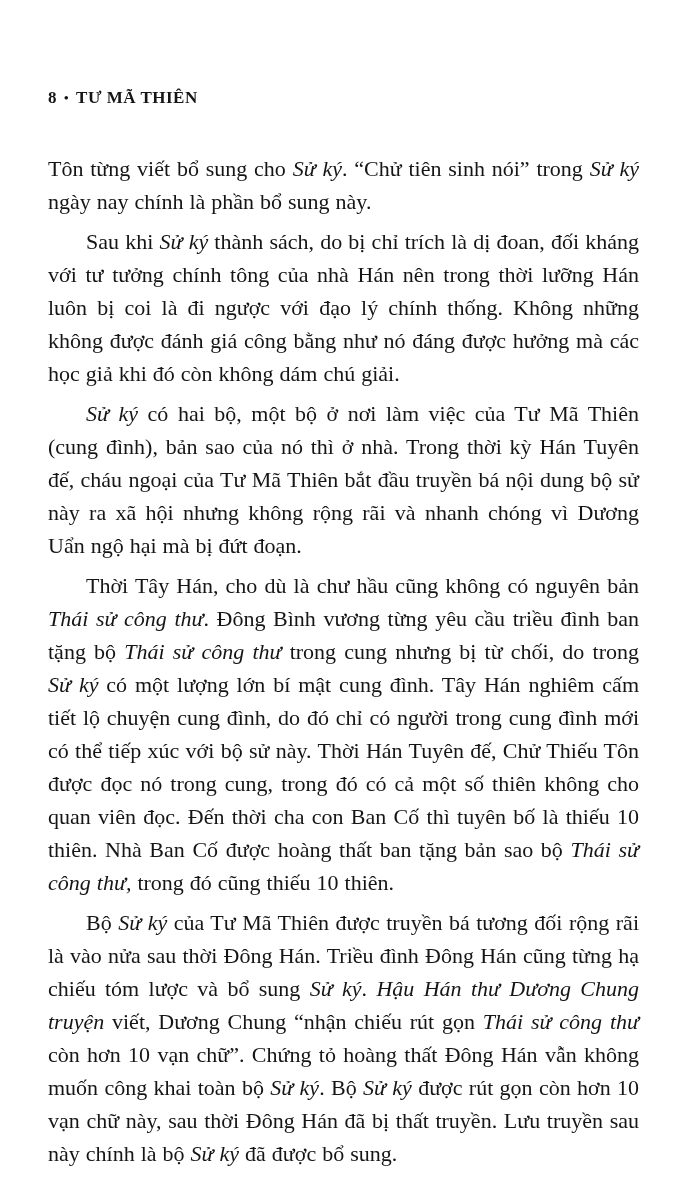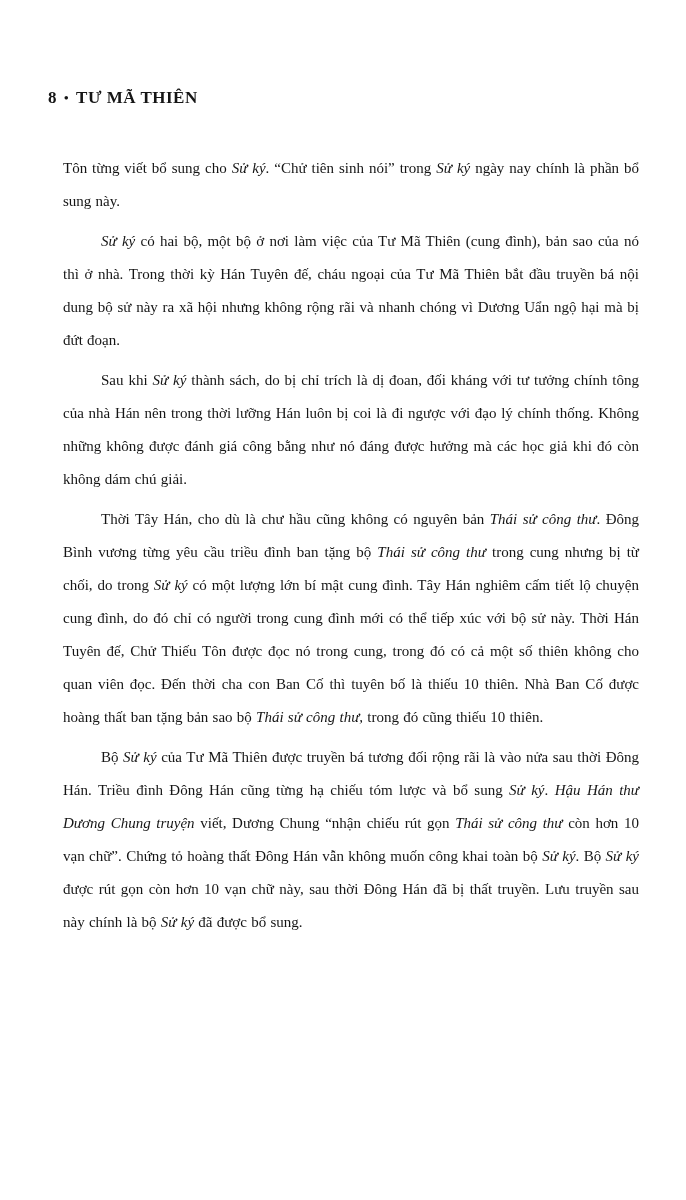--- a/index.html
+++ b/index.html
@@ -27,24 +27,24 @@
     letter-spacing: 0.5px;
     margin-bottom: 44px;
     white-space: nowrap;
   }
   .running-header .sep {
     padding: 0 7px;
     font-size: 13px;
     vertical-align: 1px;
   }
   .body-text p {
-    font-size: 15px;
+    font-size: 22px;
     line-height: 33px;
     text-align: justify;
-    margin: 0 0 7px 15px;
+    margin: 0 0 7px 0;
     word-spacing: 0.5px;
     font-family: Liberation Serif, serif;
   }
   .body-text p.indent {
     text-indent: 38px;
   }
   .body-text em {
     font-style: italic;
   }
 </style>
@@ -52,19 +52,19 @@
 <body>
 
 <div class="page">
 
   <div class="running-header">
     <span>8</span><span class="sep">•</span><span>TƯ MÃ THIÊN</span>
   </div>
 
   <div class="body-text">
     <p><span>Tôn từng viết bổ sung cho </span><em>Sử ký</em><span>. “Chử tiên sinh nói” trong </span><em>Sử ký</em><span> ngày nay chính là phần bổ sung này.</span></p>
+    <p class="indent"><span>Sau khi </span><em>Sử ký</em><span> thành sách, do bị chỉ trích là dị đoan, đối kháng với tư tưởng chính tông của nhà Hán nên trong thời lưỡng Hán luôn bị coi là đi ngược với đạo lý chính thống. Không những không được đánh giá công bằng như nó đáng được hưởng mà các học giả khi đó còn không dám chú giải.</span></p>
     <p class="indent"><em>Sử ký</em><span> có hai bộ, một bộ ở nơi làm việc của Tư Mã Thiên (cung đình), bản sao của nó thì ở nhà. Trong thời kỳ Hán Tuyên đế, cháu ngoại của Tư Mã Thiên bắt đầu truyền bá nội dung bộ sử này ra xã hội nhưng không rộng rãi và nhanh chóng vì Dương Uẩn ngộ hại mà bị đứt đoạn.</span></p>
-    <p class="indent"><span>Sau khi </span><em>Sử ký</em><span> thành sách, do bị chỉ trích là dị đoan, đối kháng với tư tưởng chính tông của nhà Hán nên trong thời lưỡng Hán luôn bị coi là đi ngược với đạo lý chính thống. Không những không được đánh giá công bằng như nó đáng được hưởng mà các học giả khi đó còn không dám chú giải.</span></p>
     <p class="indent"><span>Thời Tây Hán, cho dù là chư hầu cũng không có nguyên bản </span><em>Thái sử công thư</em><span>. Đông Bình vương từng yêu cầu triều đình ban tặng bộ </span><em>Thái sử công thư</em><span> trong cung nhưng bị từ chối, do trong </span><em>Sử ký</em><span> có một lượng lớn bí mật cung đình. Tây Hán nghiêm cấm tiết lộ chuyện cung đình, do đó chỉ có người trong cung đình mới có thể tiếp xúc với bộ sử này. Thời Hán Tuyên đế, Chử Thiếu Tôn được đọc nó trong cung, trong đó có cả một số thiên không cho quan viên đọc. Đến thời cha con Ban Cố thì tuyên bố là thiếu 10 thiên. Nhà Ban Cố được hoàng thất ban tặng bản sao bộ </span><em>Thái sử công thư,</em><span> trong đó cũng thiếu 10 thiên.</span></p>
     <p class="indent"><span>Bộ </span><em>Sử ký</em><span> của Tư Mã Thiên được truyền bá tương đối rộng rãi là vào nửa sau thời Đông Hán. Triều đình Đông Hán cũng từng hạ chiếu tóm lược và bổ sung </span><em>Sử ký</em><span>. </span><em>Hậu Hán thư Dương Chung truyện</em><span> viết, Dương Chung “nhận chiếu rút gọn </span><em>Thái sử công thư</em><span> còn hơn 10 vạn chữ”. Chứng tỏ hoàng thất Đông Hán vẫn không muốn công khai toàn bộ </span><em>Sử ký</em><span>. Bộ </span><em>Sử ký</em><span> được rút gọn còn hơn 10 vạn chữ này, sau thời Đông Hán đã bị thất truyền. Lưu truyền sau này chính là bộ </span><em>Sử ký</em><span> đã được bổ sung.</span></p>
   </div>
 
 </div>
 
 </body></html>

